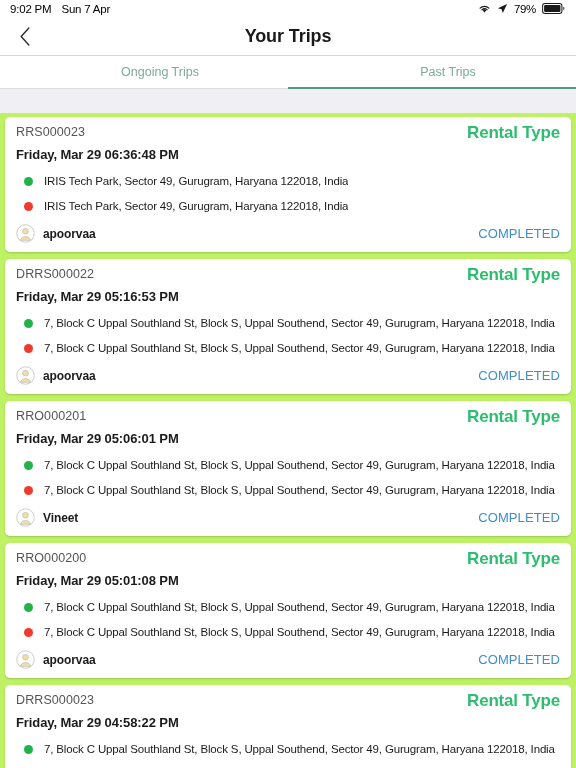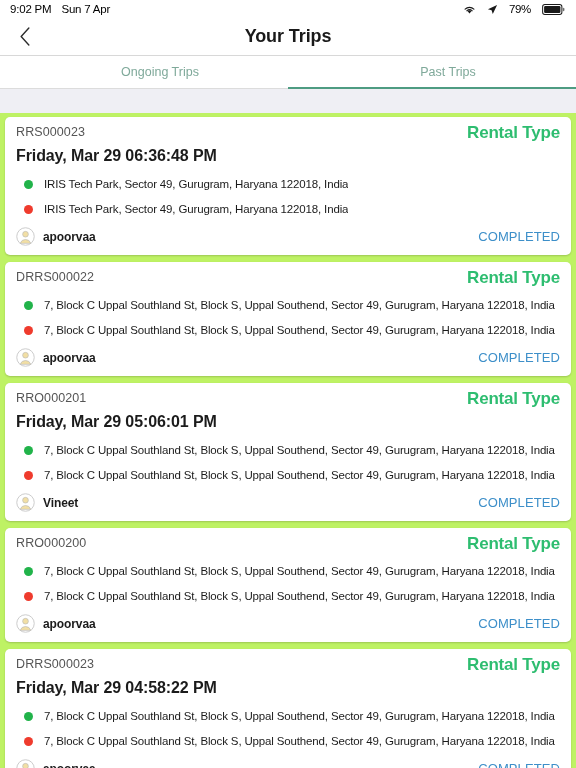--- a/index.html
+++ b/index.html
@@ -28,22 +28,22 @@
   }
   .status-left {
     display: flex;
     align-items: center;
     gap: 10px;
     flex: 0 0 auto;
   }
   .status-spacer { flex: 1 1 auto; }
   .status-right {
     display: flex;
-    align-items: flex-end;
-    gap: 11px;
+    align-items: flex-start;
+    gap: 6px;
     flex: 0 0 auto;
   }
   .status-time { font-weight: 400; letter-spacing: -0.2px; }
   .status-date { font-weight: 400; letter-spacing: -0.2px; }
   .status-pct { font-size: 11.5px; letter-spacing: -0.3px; }
   .icon-wifi { display: inline-block; width: 13px; height: 11px; }
   .icon-loc  { display: inline-block; width: 11px; height: 11px; }
   .icon-batt { display: inline-block; width: 24px; height: 11px; }
 
   
@@ -136,21 +136,21 @@
   }
   .trip-type {
     font-size: 17px;
     font-weight: bold;
     color: #2ebd70;
     letter-spacing: -0.2px;
     line-height: 1;
     margin-top: -1px;
   }
   .trip-datetime {
-    font-size: 16px;
+    font-size: 13px;
     font-weight: bold;
     color: #1b1b1b;
     margin-top: 6px;
     letter-spacing: -0.1px;
   }
   .addr-row {
     display: flex;
     align-items: center;
     margin-top: 13px;
   }
@@ -284,20 +284,21 @@
       </div>
       <span class="trip-status">COMPLETED</span>
     </div>
   </div>
 
   <div class="trip-card">
     <div class="card-top">
       <span class="trip-id">DRRS000022</span>
       <span class="trip-type">Rental Type</span>
     </div>
+    <div class="trip-datetime">Friday, Mar 29  05:16:53 PM</div>
     <div class="addr-row">
       <span class="dot pickup"></span>
       <span class="addr-text">7, Block C Uppal Southland St, Block S, Uppal Southend, Sector 49, Gurugram, Haryana 122018, India</span>
     </div>
     <div class="addr-row">
       <span class="dot dropoff"></span>
       <span class="addr-text">7, Block C Uppal Southland St, Block S, Uppal Southend, Sector 49, Gurugram, Haryana 122018, India</span>
     </div>
     <div class="card-bottom">
       <div class="rider">
@@ -341,20 +342,21 @@
       </div>
       <span class="trip-status">COMPLETED</span>
     </div>
   </div>
 
   <div class="trip-card">
     <div class="card-top">
       <span class="trip-id">RRO000200</span>
       <span class="trip-type">Rental Type</span>
     </div>
+    <div class="trip-datetime">Friday, Mar 29  05:01:08 PM</div>
     <div class="addr-row">
       <span class="dot pickup"></span>
       <span class="addr-text">7, Block C Uppal Southland St, Block S, Uppal Southend, Sector 49, Gurugram, Haryana 122018, India</span>
     </div>
     <div class="addr-row">
       <span class="dot dropoff"></span>
       <span class="addr-text">7, Block C Uppal Southland St, Block S, Uppal Southend, Sector 49, Gurugram, Haryana 122018, India</span>
     </div>
     <div class="card-bottom">
       <div class="rider">

